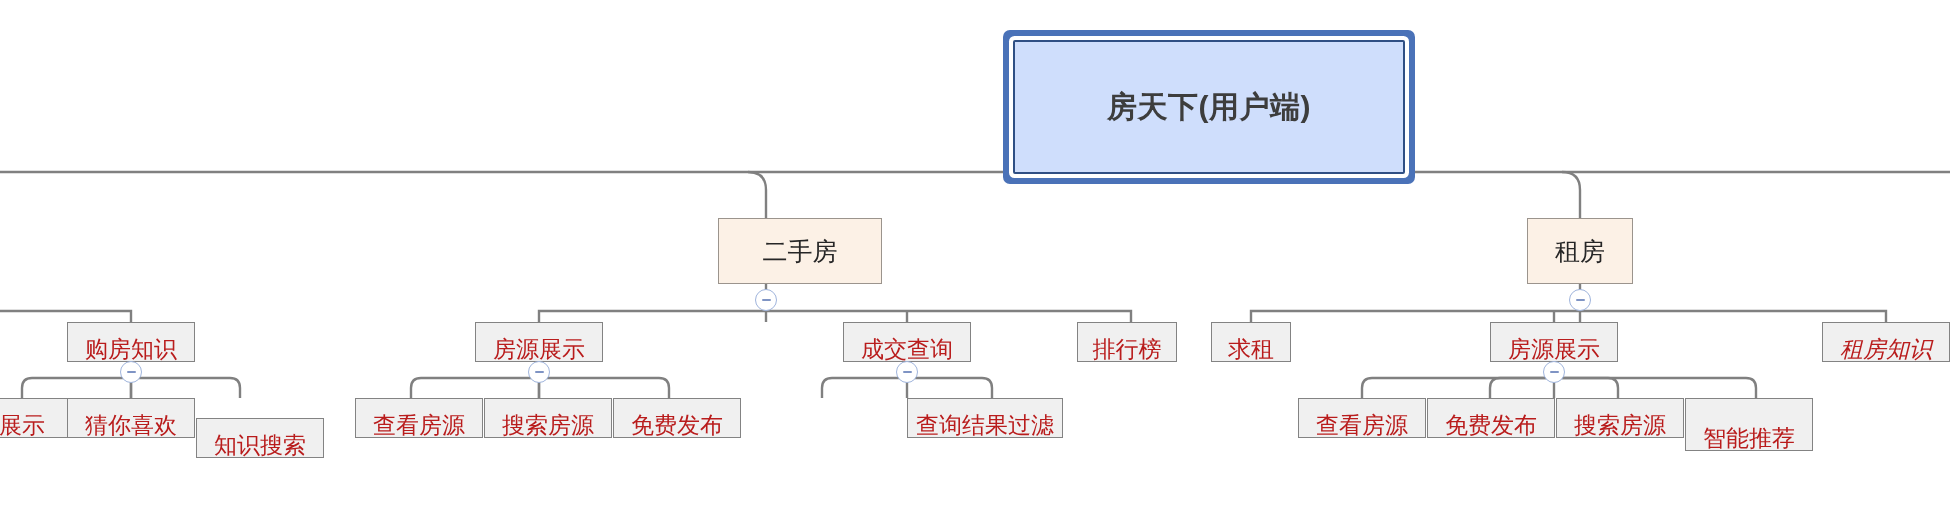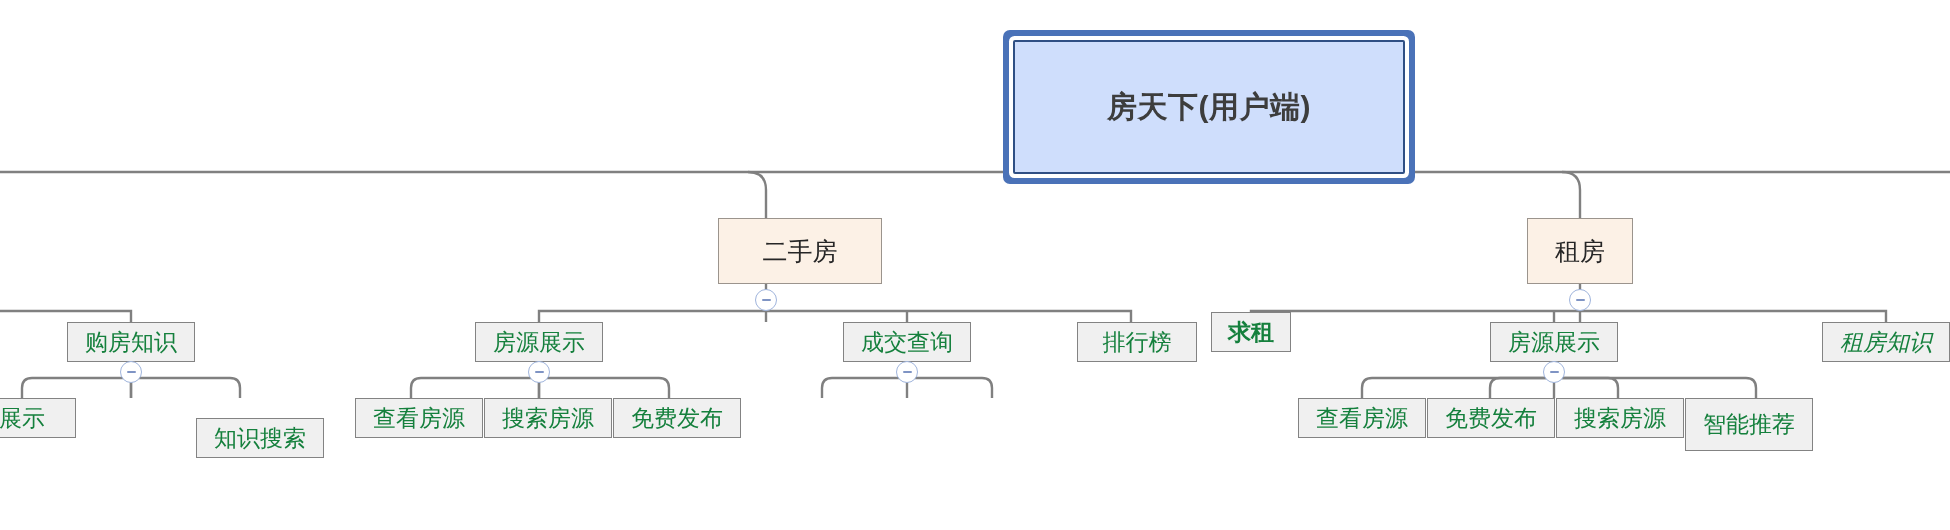--- a/index.html
+++ b/index.html
@@ -52,21 +52,22 @@
     background: #fcf1e6;
     border: 1.6px solid #9b948d;
     font-size: 25px;
     color: #262626;
   }
   
   .node.lvl2, .node.lvl3 {
     background: #f0f0f0;
     border: 1.6px solid #838383;
     font-size: 23px;
-    color: #15803d;
+    color: #b91c1c;
+    align-items: flex-end;
   }
   .node.lvl3 {
     font-size: 23px;
   }
   
   .toggle {
     position: absolute;
     width: 22px;
     height: 22px;
     box-sizing: border-box;
@@ -176,56 +177,62 @@
     <span class="bar"></span>
   </div>
 
   <div class="node lvl2" style="left:843px; top:322px; width:128px; height:40px;">
     <span>成交查询</span>
   </div>
   <div class="toggle" style="left:896px; top:361px;">
     <span class="bar"></span>
   </div>
 
-  <div class="node lvl2" style="left:1077px; top:322px; width:120px; height:40px;">
+  <div class="node lvl2" style="left:1077px; top:322px; width:100px; height:40px;">
     <span>排行榜</span>
   </div>
 
-  <div class="node lvl2" style="left:1211px; top:312px; width:80px; height:40px;font-weight:bold;">
+  <div class="node lvl2" style="left:1211px; top:322px; width:80px; height:40px;">
     <span>求租</span>
   </div>
 
   <div class="node lvl2" style="left:1490px; top:322px; width:128px; height:40px;">
     <span>房源展示</span>
   </div>
   <div class="toggle" style="left:1543px; top:361px;">
     <span class="bar"></span>
   </div>
 
   <div class="node lvl2" style="left:1822px; top:322px; width:128px; height:40px;font-style:italic;">
     <span>租房知识</span>
   </div>
 
   <div class="node lvl3" style="left:-32px; top:398px; width:108px; height:40px;">
     <span>展示</span>
   </div>
+  <div class="node lvl3" style="left:67px; top:398px; width:128px; height:40px;">
+    <span>猜你喜欢</span>
+  </div>
   <div class="node lvl3" style="left:196px; top:398px; width:128px; height:40px;margin-top:20px;">
     <span>知识搜索</span>
   </div>
 
   <div class="node lvl3" style="left:355px; top:398px; width:128px; height:40px;">
     <span>查看房源</span>
   </div>
   <div class="node lvl3" style="left:484px; top:398px; width:128px; height:40px;">
     <span>搜索房源</span>
   </div>
   <div class="node lvl3" style="left:613px; top:398px; width:128px; height:40px;">
     <span>免费发布</span>
   </div>
 
+  <div class="node lvl3" style="left:907px; top:398px; width:156px; height:40px;">
+    <span>查询结果过滤</span>
+  </div>
 
   <div class="node lvl3" style="left:1298px; top:398px; width:128px; height:40px;">
     <span>查看房源</span>
   </div>
   <div class="node lvl3" style="left:1427px; top:398px; width:128px; height:40px;">
     <span>免费发布</span>
   </div>
   <div class="node lvl3" style="left:1556px; top:398px; width:128px; height:40px;">
     <span>搜索房源</span>
   </div>

